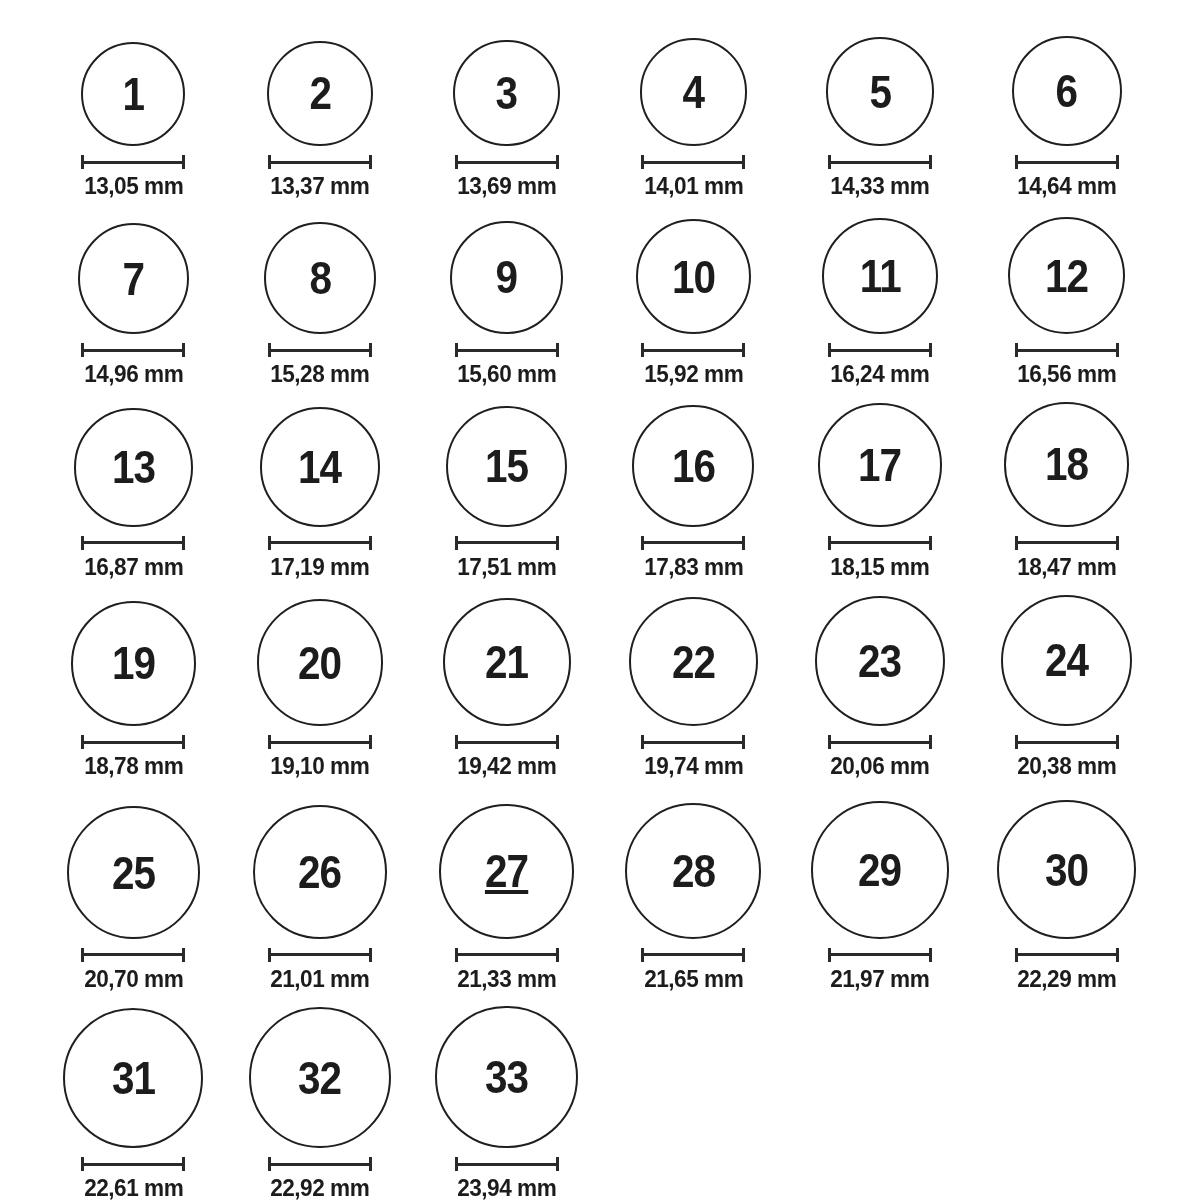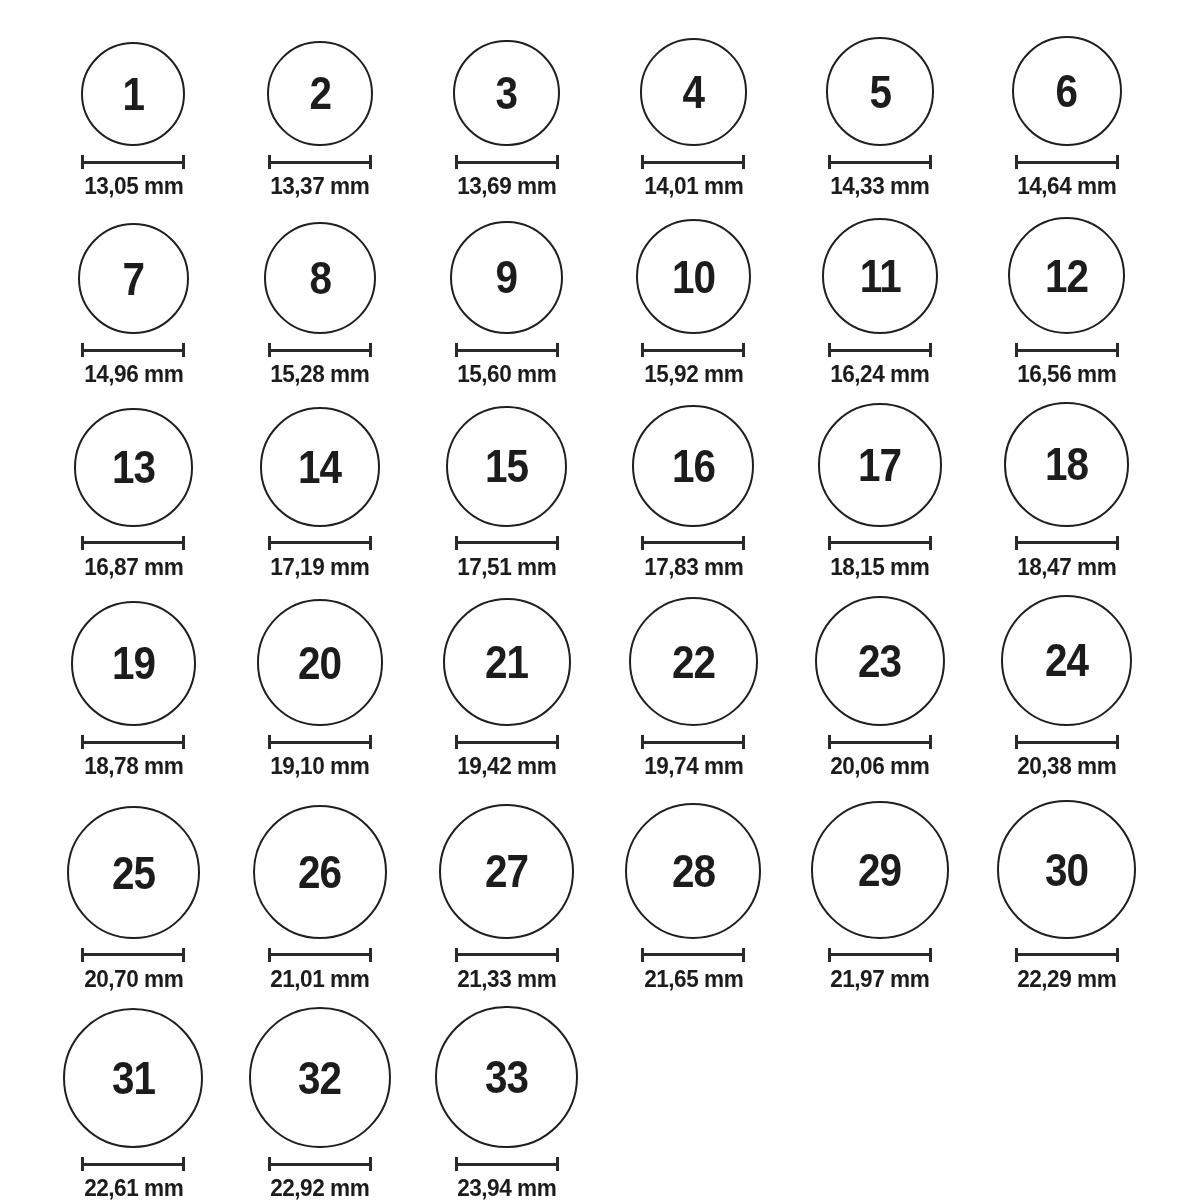--- a/index.html
+++ b/index.html
@@ -329,21 +329,21 @@
       <div class="cell">
         <div class="circle" style="width: 134px; height: 134px; text-align: right;">
           <span class="num">26</span>
         </div>
         <div class="measure">
           <span class="bar"></span>
         </div>
         <div class="label">21,01 mm</div>
       </div>
       <div class="cell">
-        <div class="circle" style="width: 135.2px; height: 135.2px;">
+        <div class="circle" style="width: 135.2px; height: 135.2px; text-decoration: underline;">
           <span class="num">27</span>
         </div>
         <div class="measure">
           <span class="bar"></span>
         </div>
         <div class="label">21,33 mm</div>
       </div>
       <div class="cell">
         <div class="circle" style="width: 136.4px; height: 136.4px;">
           <span class="num">28</span>

